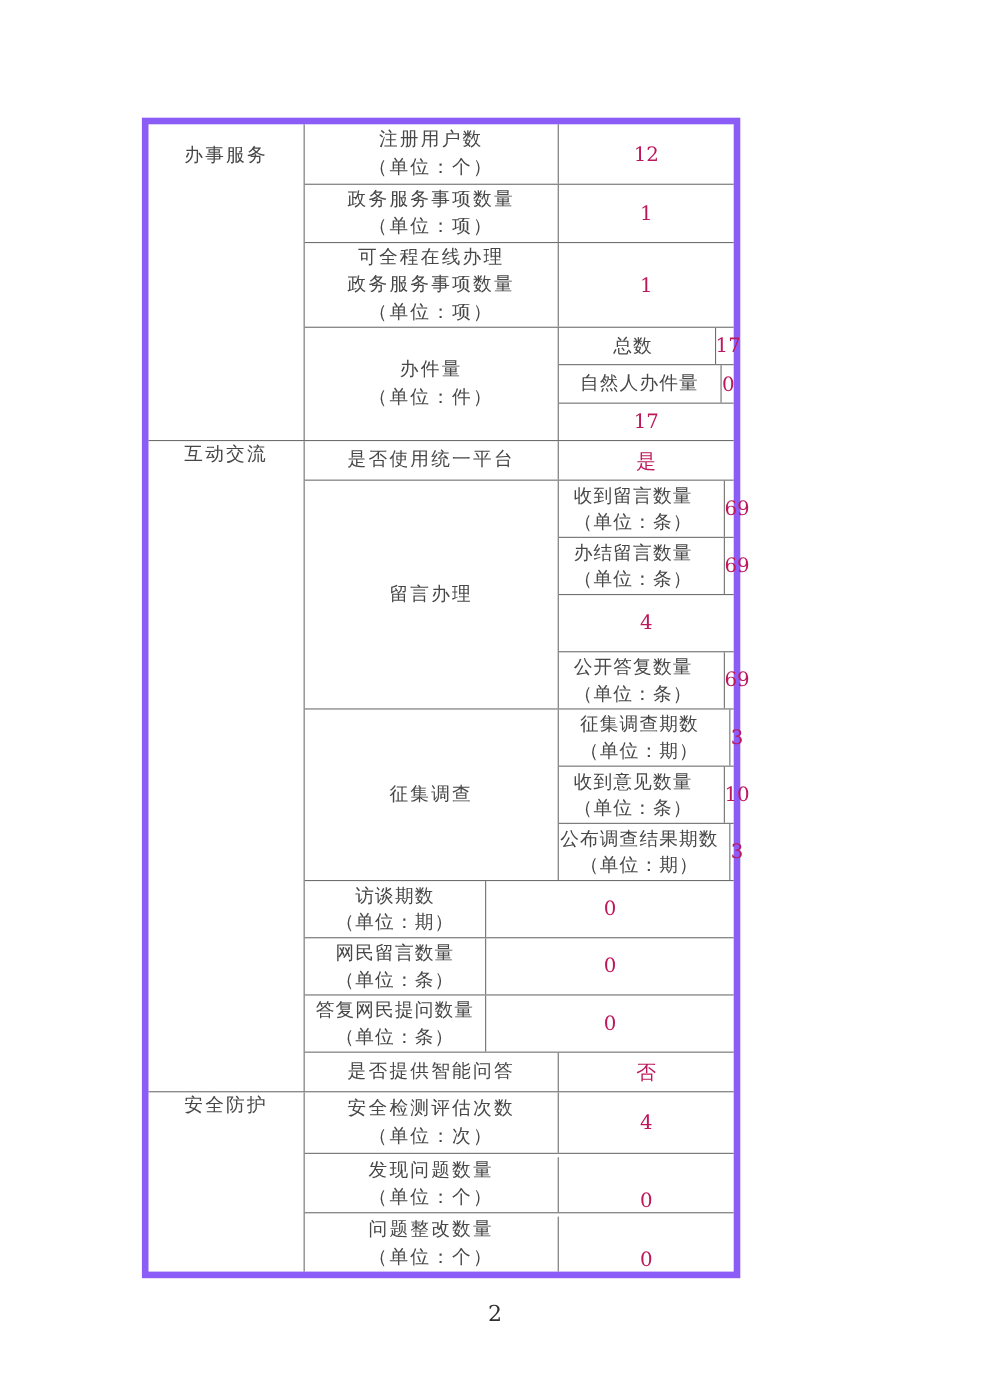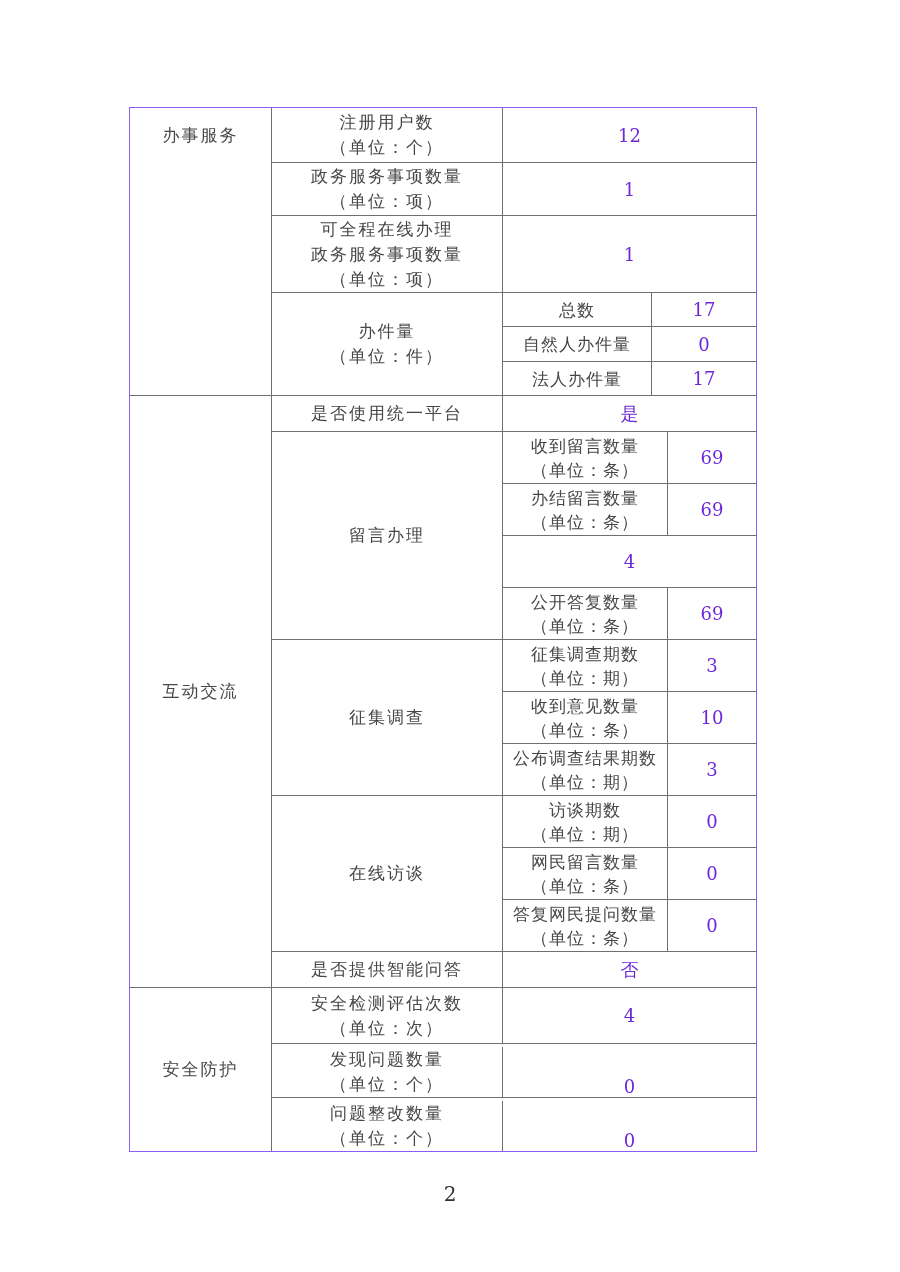--- a/index.html
+++ b/index.html
@@ -2,52 +2,52 @@
 <html><head>
 <meta charset="utf-8">
 <style>
   html,body{margin:0;padding:0;}
   body{
     width:900px;height:1272px;background:#ffffff;position:relative;
     font-family:"DejaVu Serif","Liberation Serif",serif;
     color:#474747;
   }
   .tbl{
-    position:absolute;left:129px;top:107px;width:628px;
-    box-sizing:border-box;border:1px solid #8b5cf6;background:#fff;
+    position:absolute;left:129px;top:107px;width:544px;
+    box-sizing:border-box;border:6px solid #8b5cf6;background:#fff;
   }
   .group{display:flex;}
   .group + .group{border-top:1px solid #6f6f6f;}
   .gcell{
     width:142px;min-width:142px;border-right:1px solid #6f6f6f;box-sizing:border-box;
     display:flex;justify-content:center;font-size:17px;letter-spacing:2px;
   }
   .gcell.vtop{align-items:flex-start;padding-top:16px;}
-  .gcell.vcenter{align-items:center;}
+  .gcell.vcenter{align-items:flex-start;}
   .gbody{flex:1;display:flex;flex-direction:column;min-width:0;}
   .item{display:flex;}
   .item + .item{border-top:1px solid #6f6f6f;}
   .ilabel{
     width:231px;min-width:231px;border-right:1px solid #6f6f6f;box-sizing:border-box;
     display:flex;flex-direction:column;align-items:center;justify-content:center;
     text-align:center;font-size:17px;letter-spacing:2px;line-height:25px;
   }
   .ibody{flex:1;display:flex;flex-direction:column;min-width:0;}
-  .sub{display:flex;}
+  .sub{display:flex;justify-content:center;}
   .sub + .sub{border-top:1px solid #6f6f6f;}
   .slabel{
     border-right:1px solid #6f6f6f;box-sizing:border-box;
     display:flex;flex-direction:column;justify-content:center;align-items:center;
     text-align:center;font-size:17px;letter-spacing:1px;line-height:24px;
   }
   .g1 .slabel{width:149px;min-width:149px;}
   .g2 .slabel{width:165px;min-width:165px;}
   .sval,.ivalue{
     flex:1;display:flex;align-items:center;justify-content:center;
-    font-size:18px;color:#6d28d9;letter-spacing:0;
+    font-size:18px;color:#be185d;letter-spacing:0;
   }
   
   .h54{height:54px;}
   .h52{height:52px;}
   .h76{height:76px;}
   .h35{height:35px;}
   .h33{height:33px;}
   .h34{height:34px;}
   .h51{height:51px;}
   .h55{height:55px;}
@@ -101,21 +101,20 @@
         <div class="ibody">
           <div class="sub h33">
             <div class="slabel">总数</div>
             <div class="sval">17</div>
           </div>
           <div class="sub h34">
             <div class="slabel">自然人办件量</div>
             <div class="sval">0</div>
           </div>
           <div class="sub h33">
-            <div class="slabel">法人办件量</div>
             <div class="sval">17</div>
           </div>
         </div>
       </div>
 
     </div>
   </div>
 
   <div class="group g2">
     <div class="gcell vcenter">
@@ -185,23 +184,20 @@
             <div class="slabel">
               <div>公布调查结果期数</div>
               <div>（单位：期）</div>
             </div>
             <div class="sval">3</div>
           </div>
         </div>
       </div>
 
       <div class="item">
-        <div class="ilabel">
-          <div>在线访谈</div>
-        </div>
         <div class="ibody">
           <div class="sub h51">
             <div class="slabel">
               <div>访谈期数</div>
               <div>（单位：期）</div>
             </div>
             <div class="sval">0</div>
           </div>
           <div class="sub h51">
             <div class="slabel">

